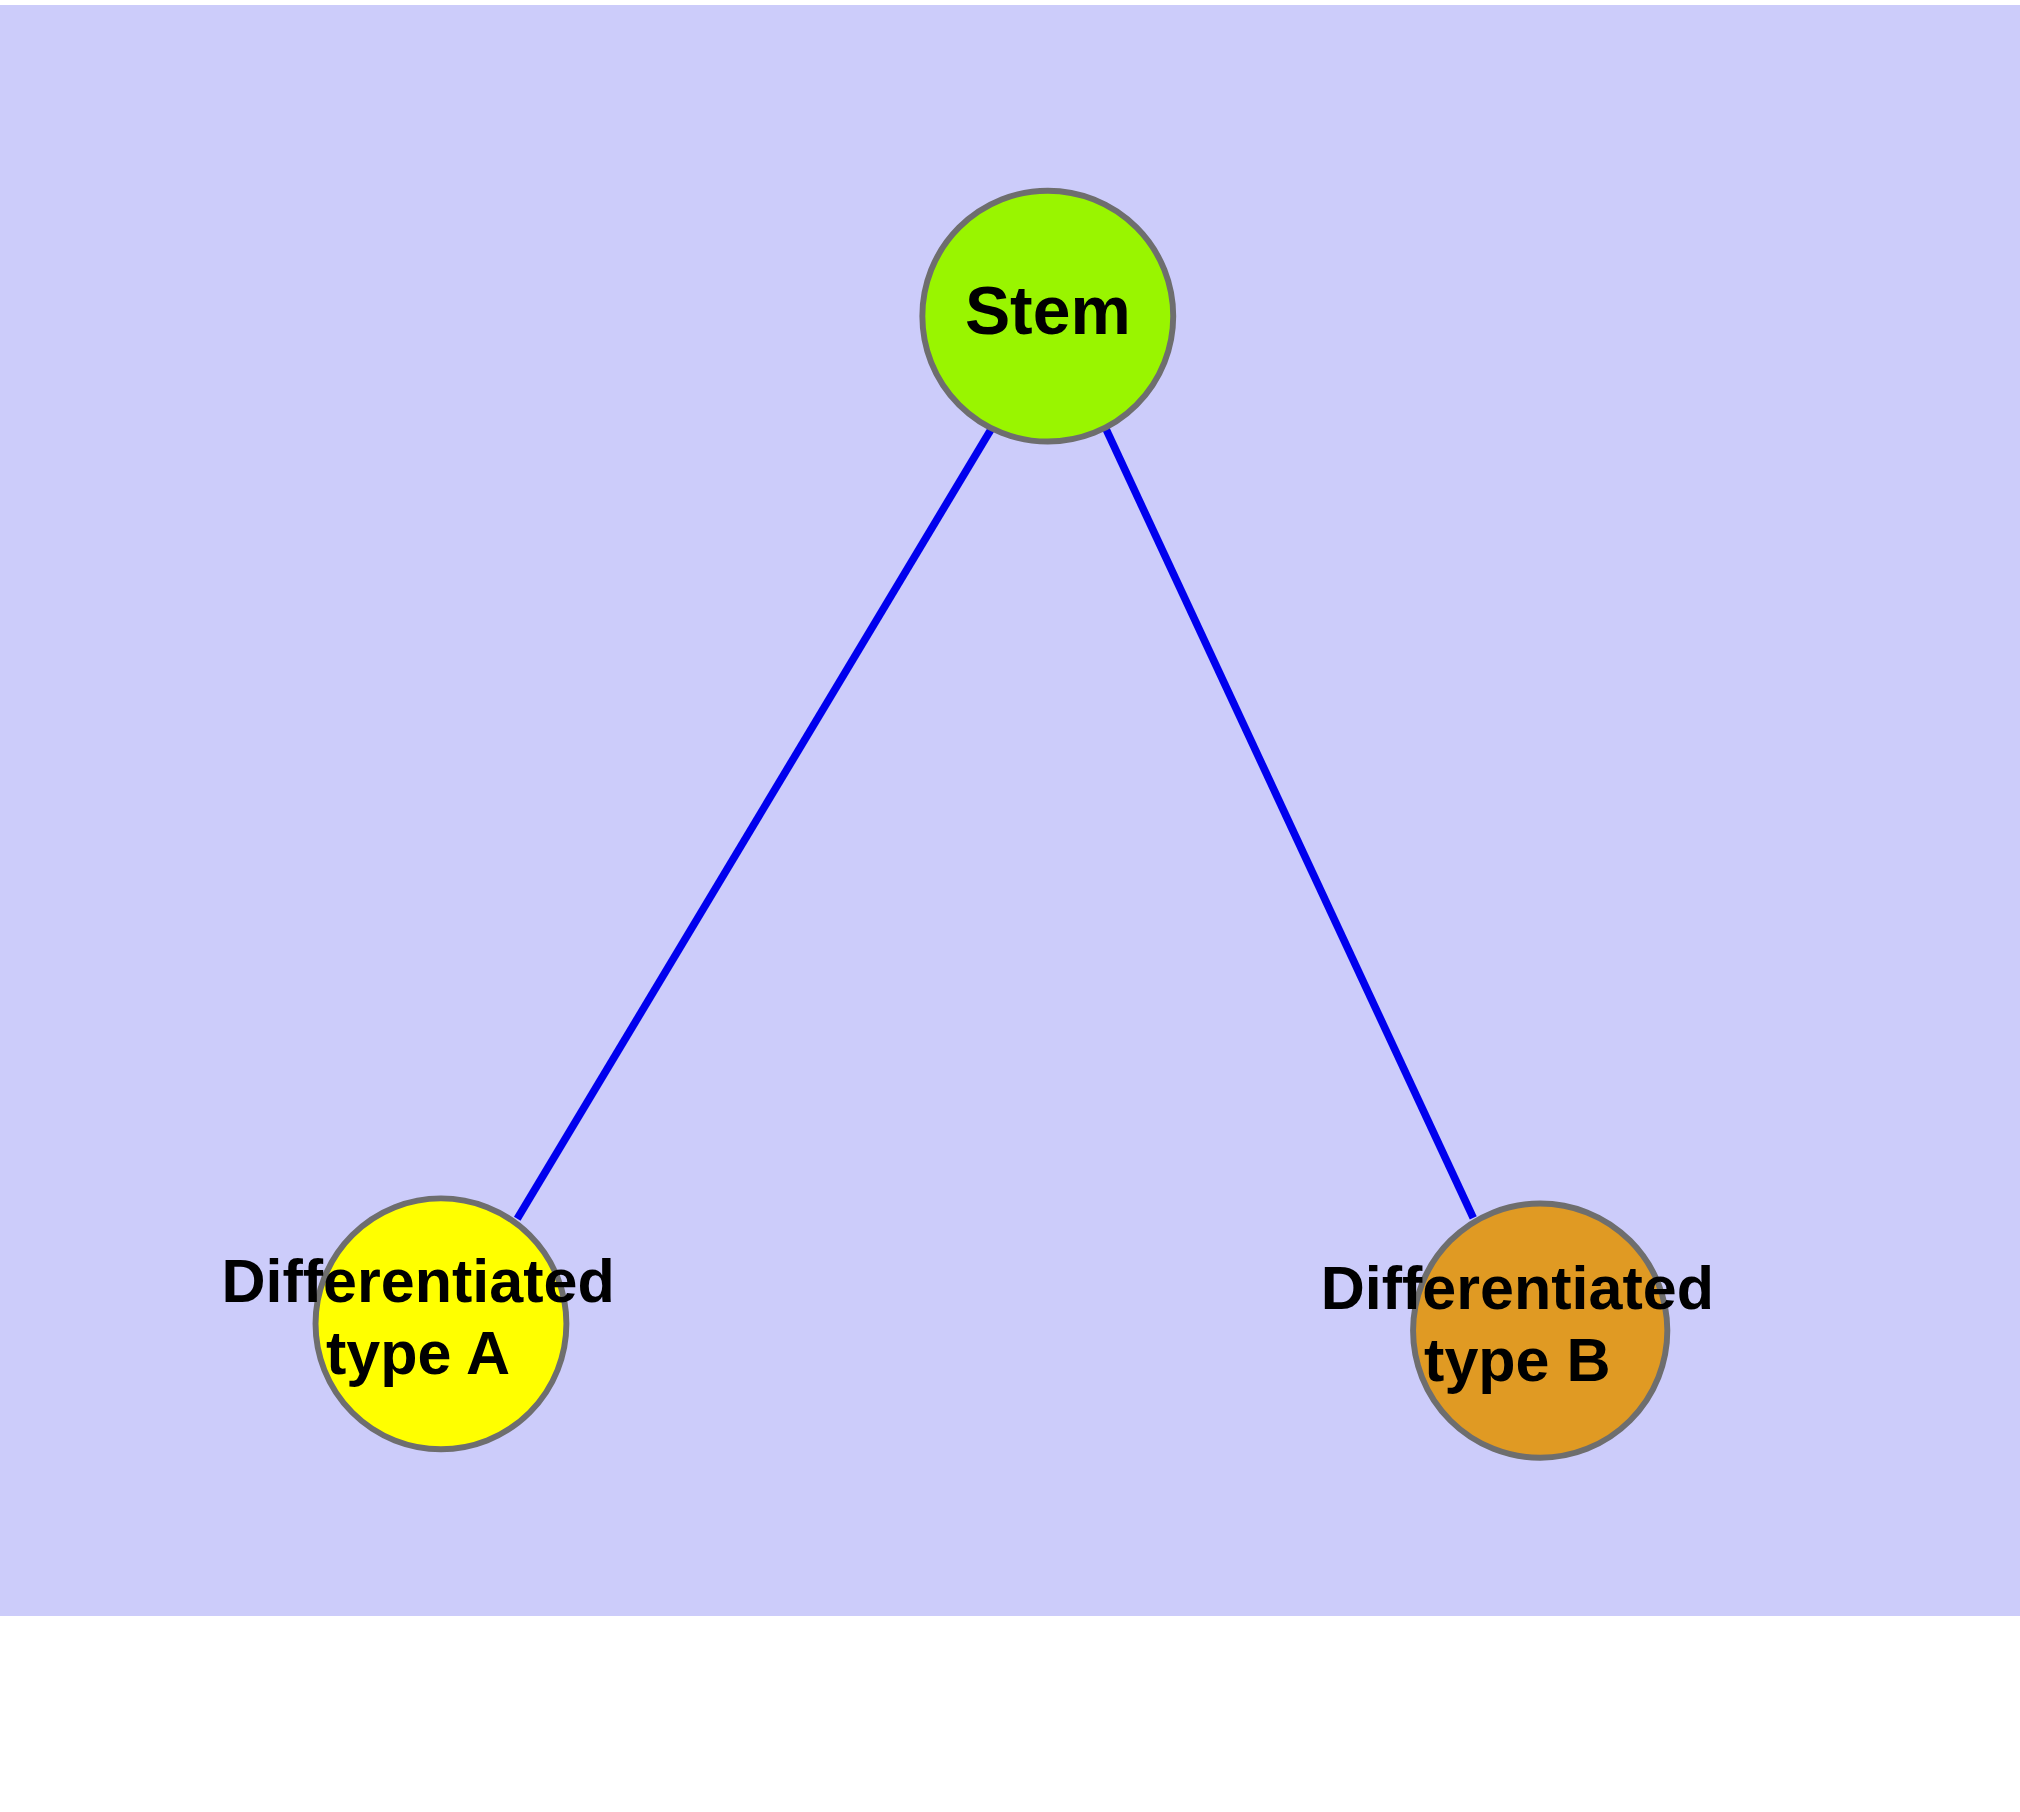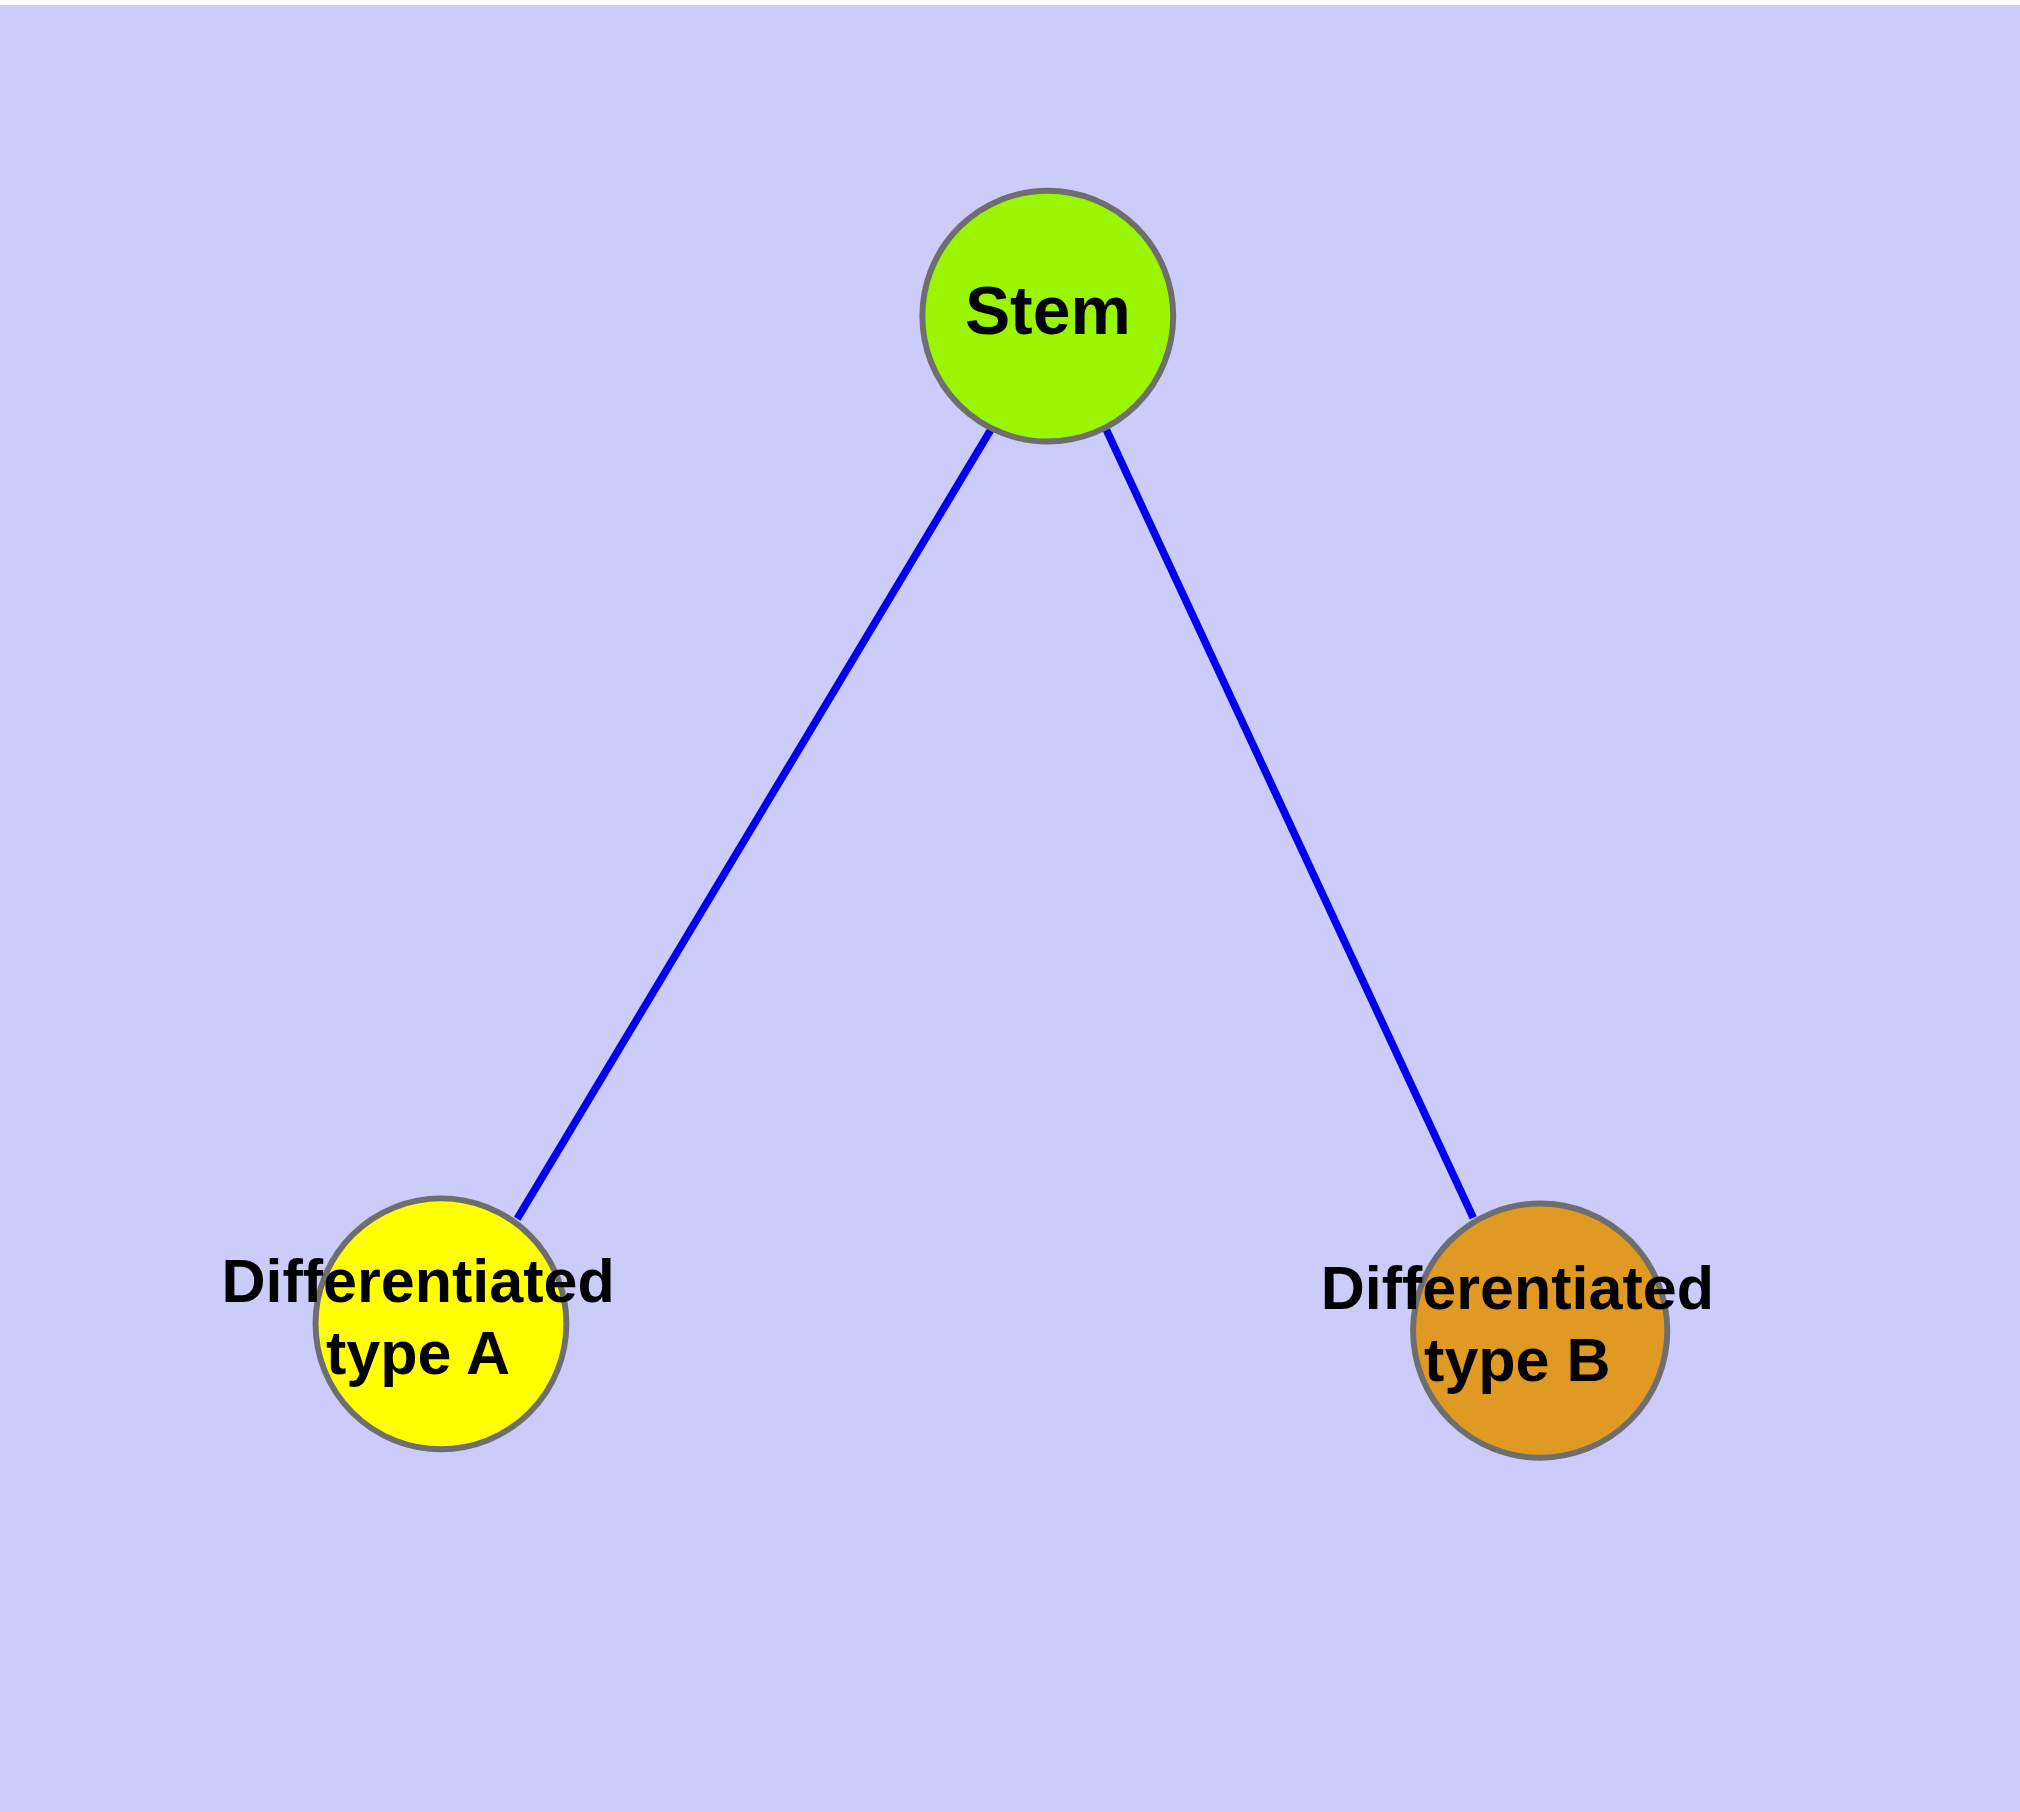--- a/index.html
+++ b/index.html
@@ -7,21 +7,21 @@
     margin: 0;
     padding: 0;
     background: #ffffff;
   }
   body {
     font-family: "Liberation Sans", sans-serif;
   }
   #canvas {
     position: relative;
     width: 2021px;
-    height: 1812px;
+    height: 1616px;
     overflow: hidden;
     background: #ffffff;
   }
   #graph-bg {
     position: absolute;
     left: 0;
     top: 5.1px;
     width: 2021px;
     height: 1807px;
     background: #ccccfa;

